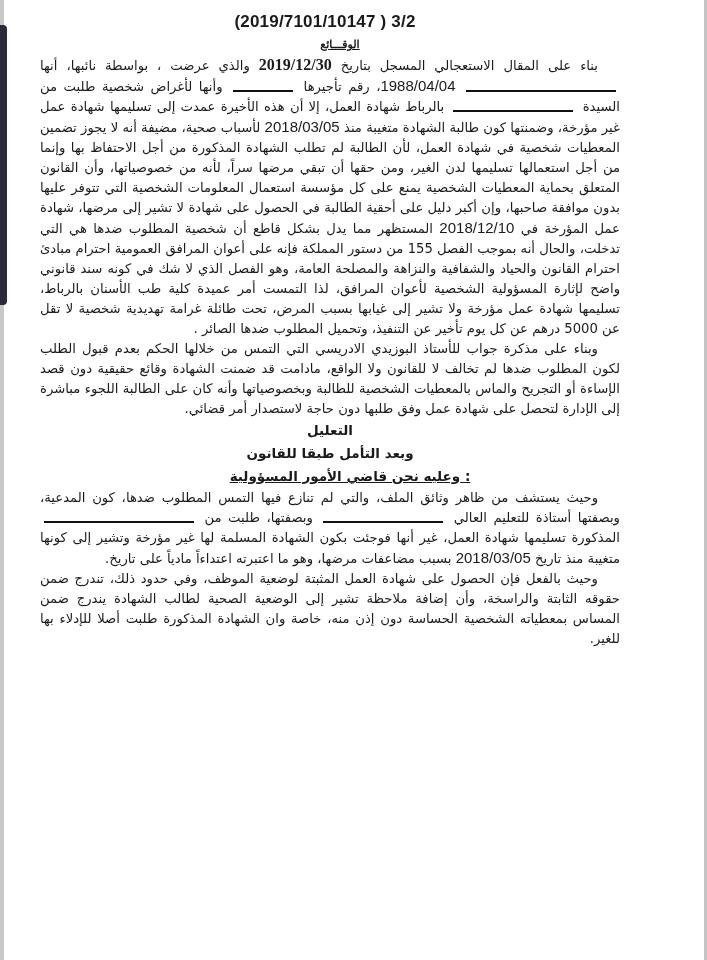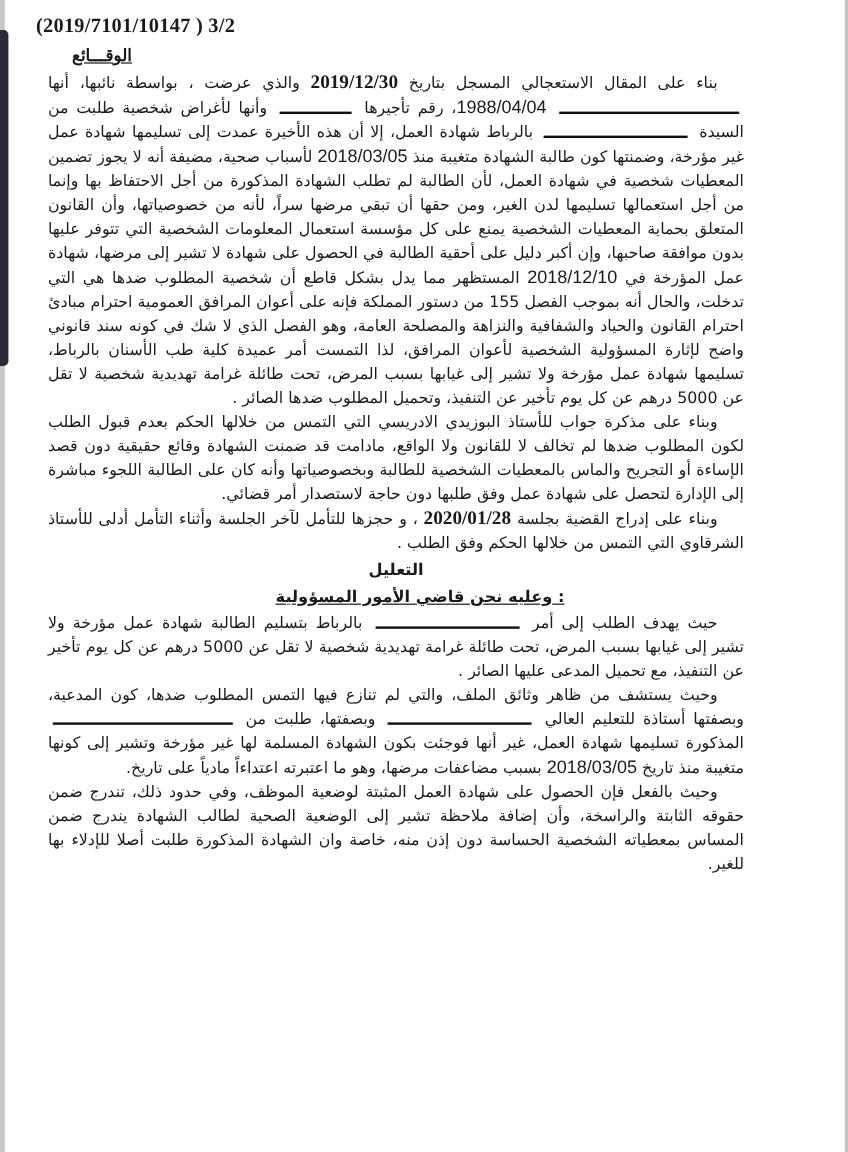--- a/index.html
+++ b/index.html
@@ -34,32 +34,32 @@
       width: 3px; height: 960px;
       background: #c4c4c4;
     }
     .page {
       position: absolute;
       left: 40px;
       top: 12px;
       width: 580px;
     }
     .ref {
-      text-align: left;
-      font-family: Liberation Serif, serif;
+      text-align: center;
+      font-family: Liberation Sans, sans-serif;
       font-weight: bold;
       font-size: 17px;
       direction: ltr;
       margin-left: -10px;
       letter-spacing: 0.2px;
     }
     .section-title {
-      text-align: left;
+      text-align: center;
       font-weight: bold;
-      font-size: 14px;
+      font-size: 11px;
       text-decoration: underline;
       margin: 6px 0 4px;
       padding-left: 20px;
     }
     .body-text {
       direction: rtl;
       text-align: justify;
       font-family: "DejaVu Sans", sans-serif;
       font-size: 13.2px;
       line-height: 20px;
@@ -116,36 +116,27 @@
       <span class="redact"></span>
       <span>بالرباط شهادة العمل، إلا أن هذه الأخيرة عمدت إلى تسليمها شهادة عمل غير مؤرخة، وضمنتها كون طالبة الشهادة متغيبة منذ</span>
       <span class="date">2018/03/05</span>
       <span>لأسباب صحية، مضيفة أنه لا يجوز تضمين المعطيات شخصية في شهادة العمل، لأن الطالبة لم تطلب الشهادة المذكورة من أجل الاحتفاظ بها وإنما من أجل استعمالها تسليمها لدن الغير، ومن حقها أن تبقي مرضها سراً، لأنه من خصوصياتها، وأن القانون المتعلق بحماية المعطيات الشخصية يمنع على كل مؤسسة استعمال المعلومات الشخصية التي تتوفر عليها بدون موافقة صاحبها، وإن أكبر دليل على أحقية الطالبة في الحصول على شهادة لا تشير إلى مرضها، شهادة عمل المؤرخة في</span>
       <span class="date">2018/12/10</span>
       <span>المستظهر مما يدل بشكل قاطع أن شخصية المطلوب ضدها هي التي تدخلت، والحال أنه بموجب الفصل 155 من دستور المملكة فإنه على أعوان المرافق العمومية احترام مبادئ احترام القانون والحياد والشفافية والنزاهة والمصلحة العامة، وهو الفصل الذي لا شك في كونه سند قانوني واضح لإثارة المسؤولية الشخصية لأعوان المرافق، لذا التمست أمر عميدة كلية طب الأسنان بالرباط، تسليمها شهادة عمل مؤرخة ولا تشير إلى غيابها بسبب المرض، تحت طائلة غرامة تهديدية شخصية لا تقل عن 5000 درهم عن كل يوم تأخير عن التنفيذ، وتحميل المطلوب ضدها الصائر .</span>
     </p>
 
     <p>وبناء على مذكرة جواب للأستاذ البوزيدي الادريسي التي التمس من خلالها الحكم بعدم قبول الطلب لكون المطلوب ضدها لم تخالف لا للقانون ولا الواقع، مادامت قد ضمنت الشهادة وقائع حقيقية دون قصد الإساءة أو التجريح والماس بالمعطيات الشخصية للطالبة وبخصوصياتها وأنه كان على الطالبة اللجوء مباشرة إلى الإدارة لتحصل على شهادة عمل وفق طلبها دون حاجة لاستصدار أمر قضائي.</p>
 
-    <p>
-      <span>وبناء على إدراج القضية بجلسة</span>
-      <span class="date bold">2020/01/28</span>
-      <span>، و حجزها للتأمل لآخر الجلسة وأثناء التأمل أدلى للأستاذ الشرقاوي التي التمس من خلالها الحكم وفق الطلب .</span>
-    </p>
   </div>
 
   <div class="center-heading">التعليل</div>
+  <div class="center-heading">وبعد التأمل طبقا للقانون</div>
   <div class="center-heading underline">وعليه نحن قاضي الأمور المسؤولية :</div>
 
   <div class="body-text">
-    <p>
-      <span>حيث يهدف الطلب إلى أمر</span>
-      <span class="redact"></span>
-      <span>بالرباط بتسليم الطالبة شهادة عمل مؤرخة ولا تشير إلى غيابها بسبب المرض، تحت طائلة غرامة تهديدية شخصية لا تقل عن 5000 درهم عن كل يوم تأخير عن التنفيذ، مع تحميل المدعى عليها الصائر .</span>
-    </p>
     <p>
       <span>وحيث يستشف من ظاهر وثائق الملف، والتي لم تنازع فيها التمس المطلوب ضدها، كون المدعية، وبصفتها أستاذة للتعليم العالي</span>
       <span class="redact"></span>
       <span>وبصفتها، طلبت من</span>
       <span class="redact long"></span>
       <span>المذكورة تسليمها شهادة العمل، غير أنها فوجئت بكون الشهادة المسلمة لها غير مؤرخة وتشير إلى كونها متغيبة منذ تاريخ</span>
       <span class="date">2018/03/05</span>
       <span>بسبب مضاعفات مرضها، وهو ما اعتبرته اعتداءاً مادياً على تاريخ.</span>
     </p>
     <p>وحيث بالفعل فإن الحصول على شهادة العمل المثبتة لوضعية الموظف، وفي حدود ذلك، تندرج ضمن حقوقه الثابتة والراسخة، وأن إضافة ملاحظة تشير إلى الوضعية الصحية لطالب الشهادة يندرج ضمن المساس بمعطياته الشخصية الحساسة دون إذن منه، خاصة وان الشهادة المذكورة طلبت أصلا للإدلاء بها للغير.</p>

